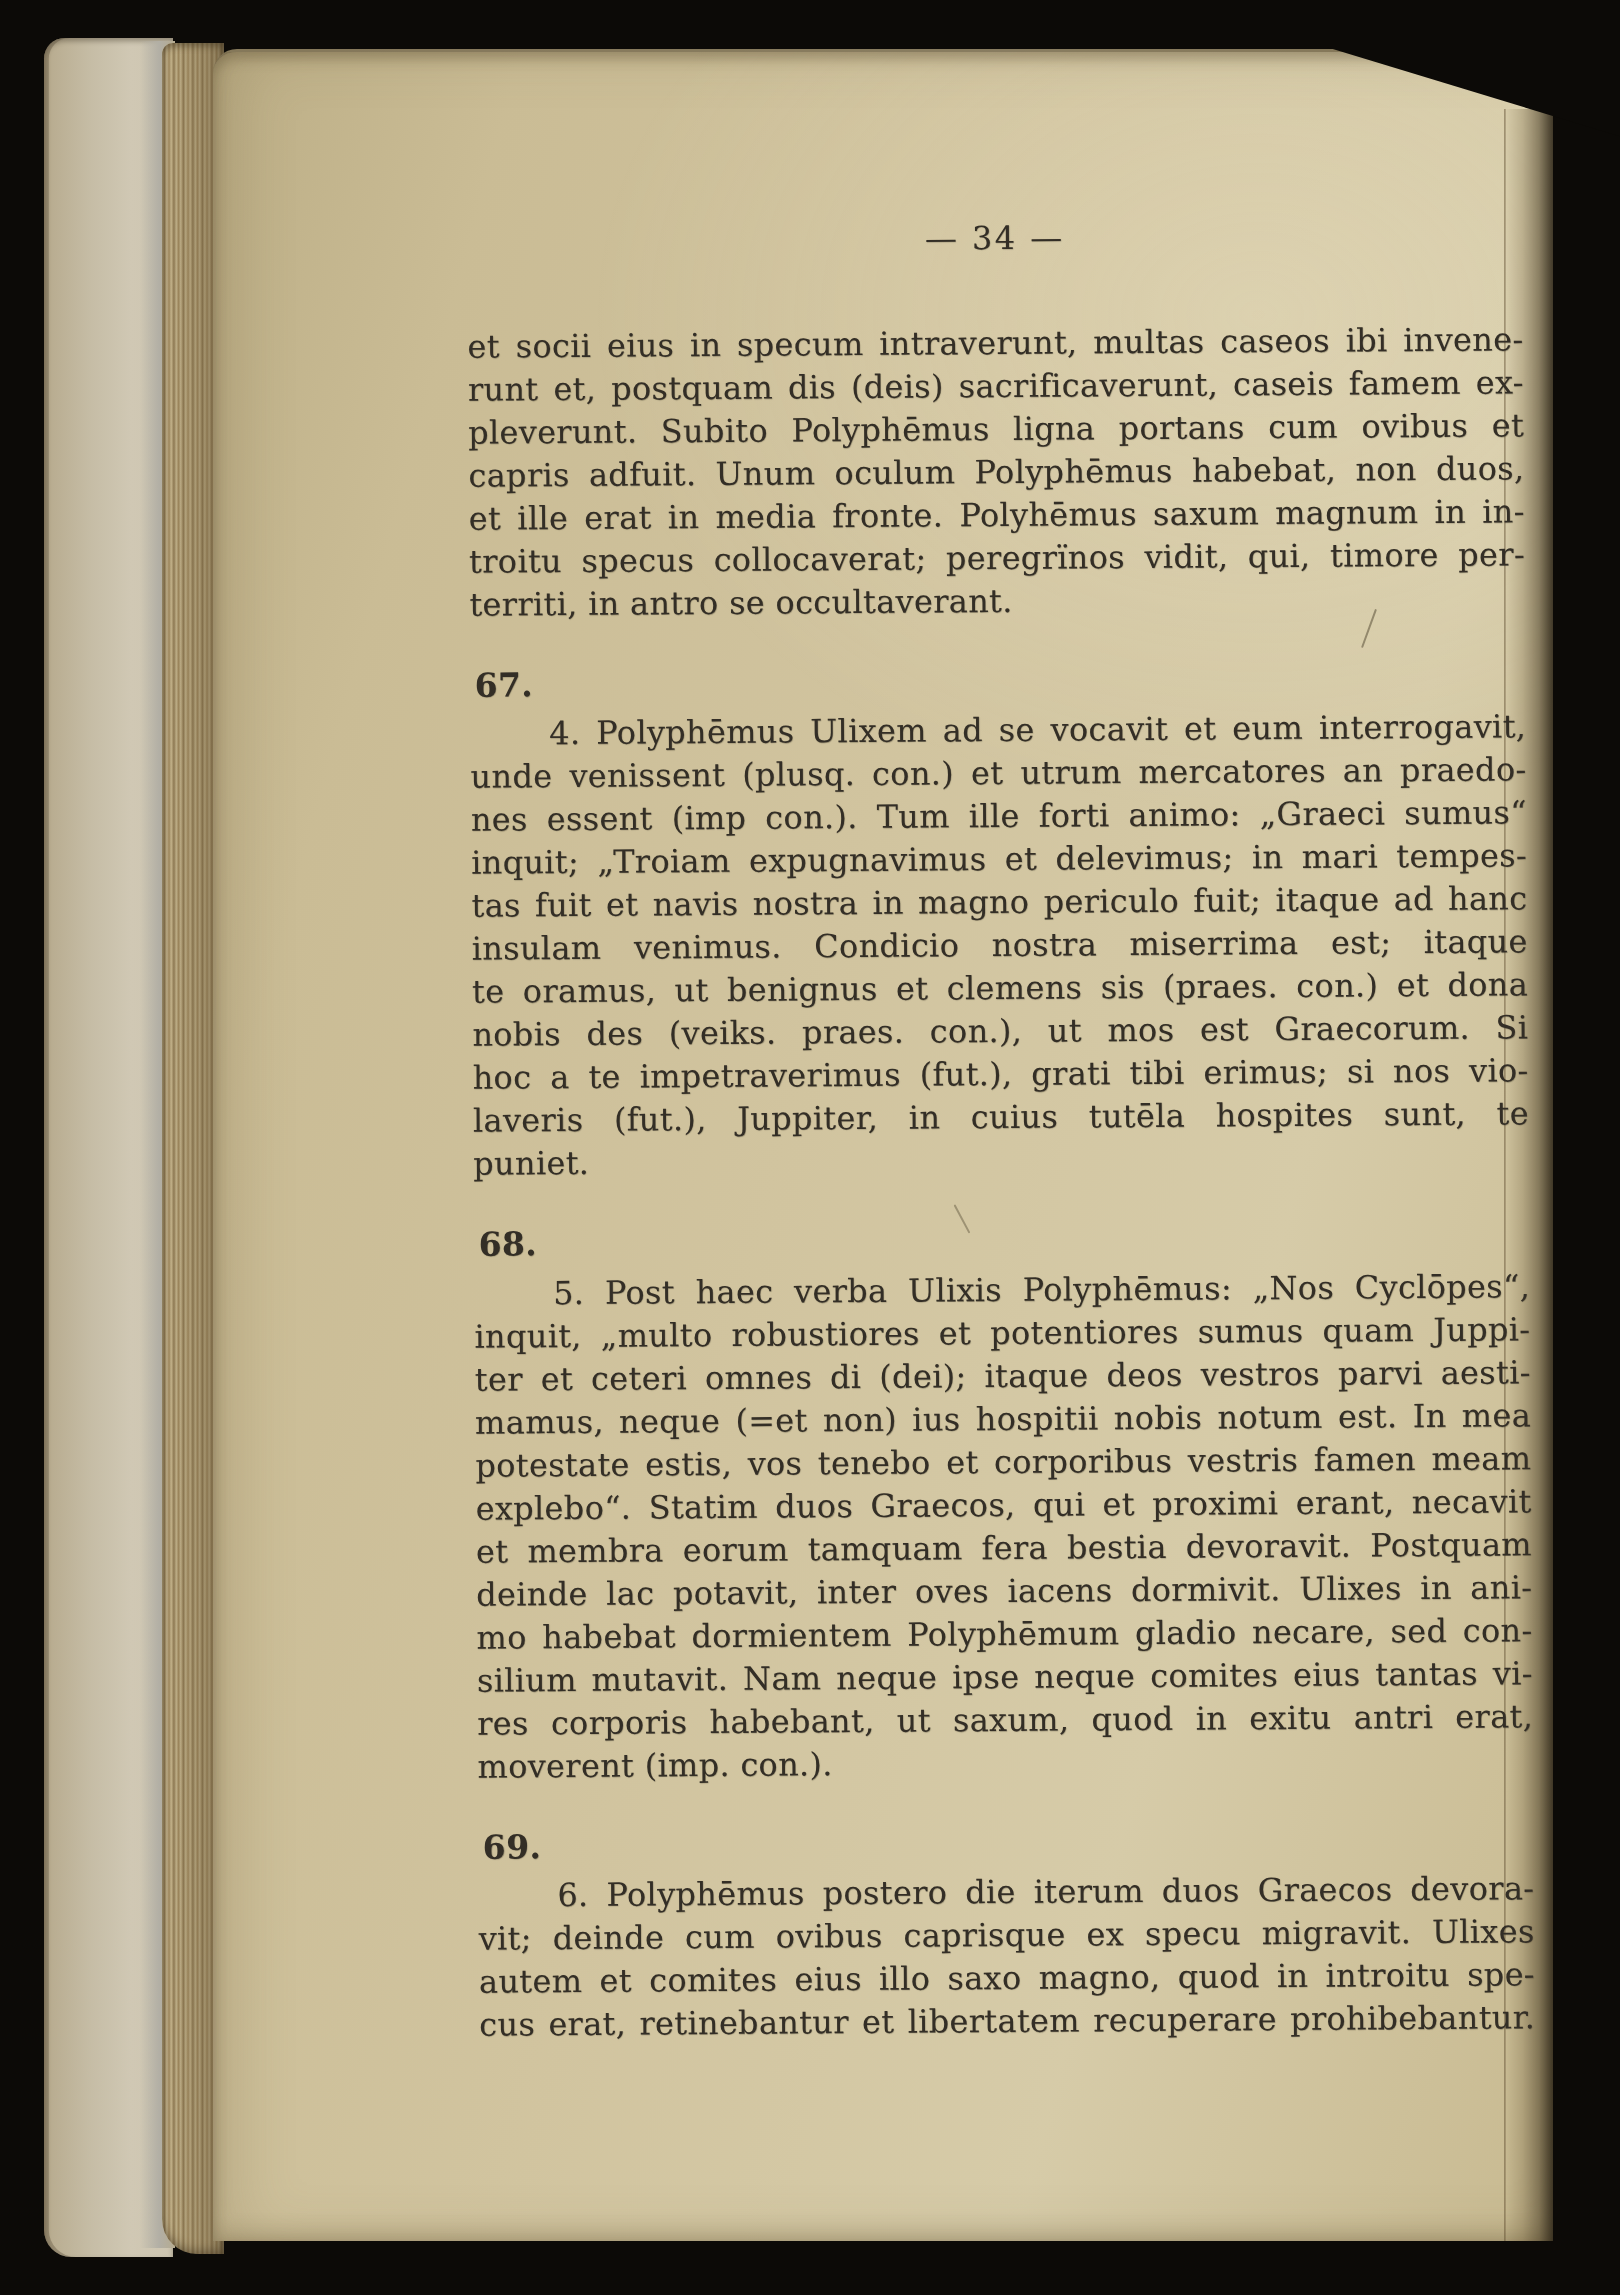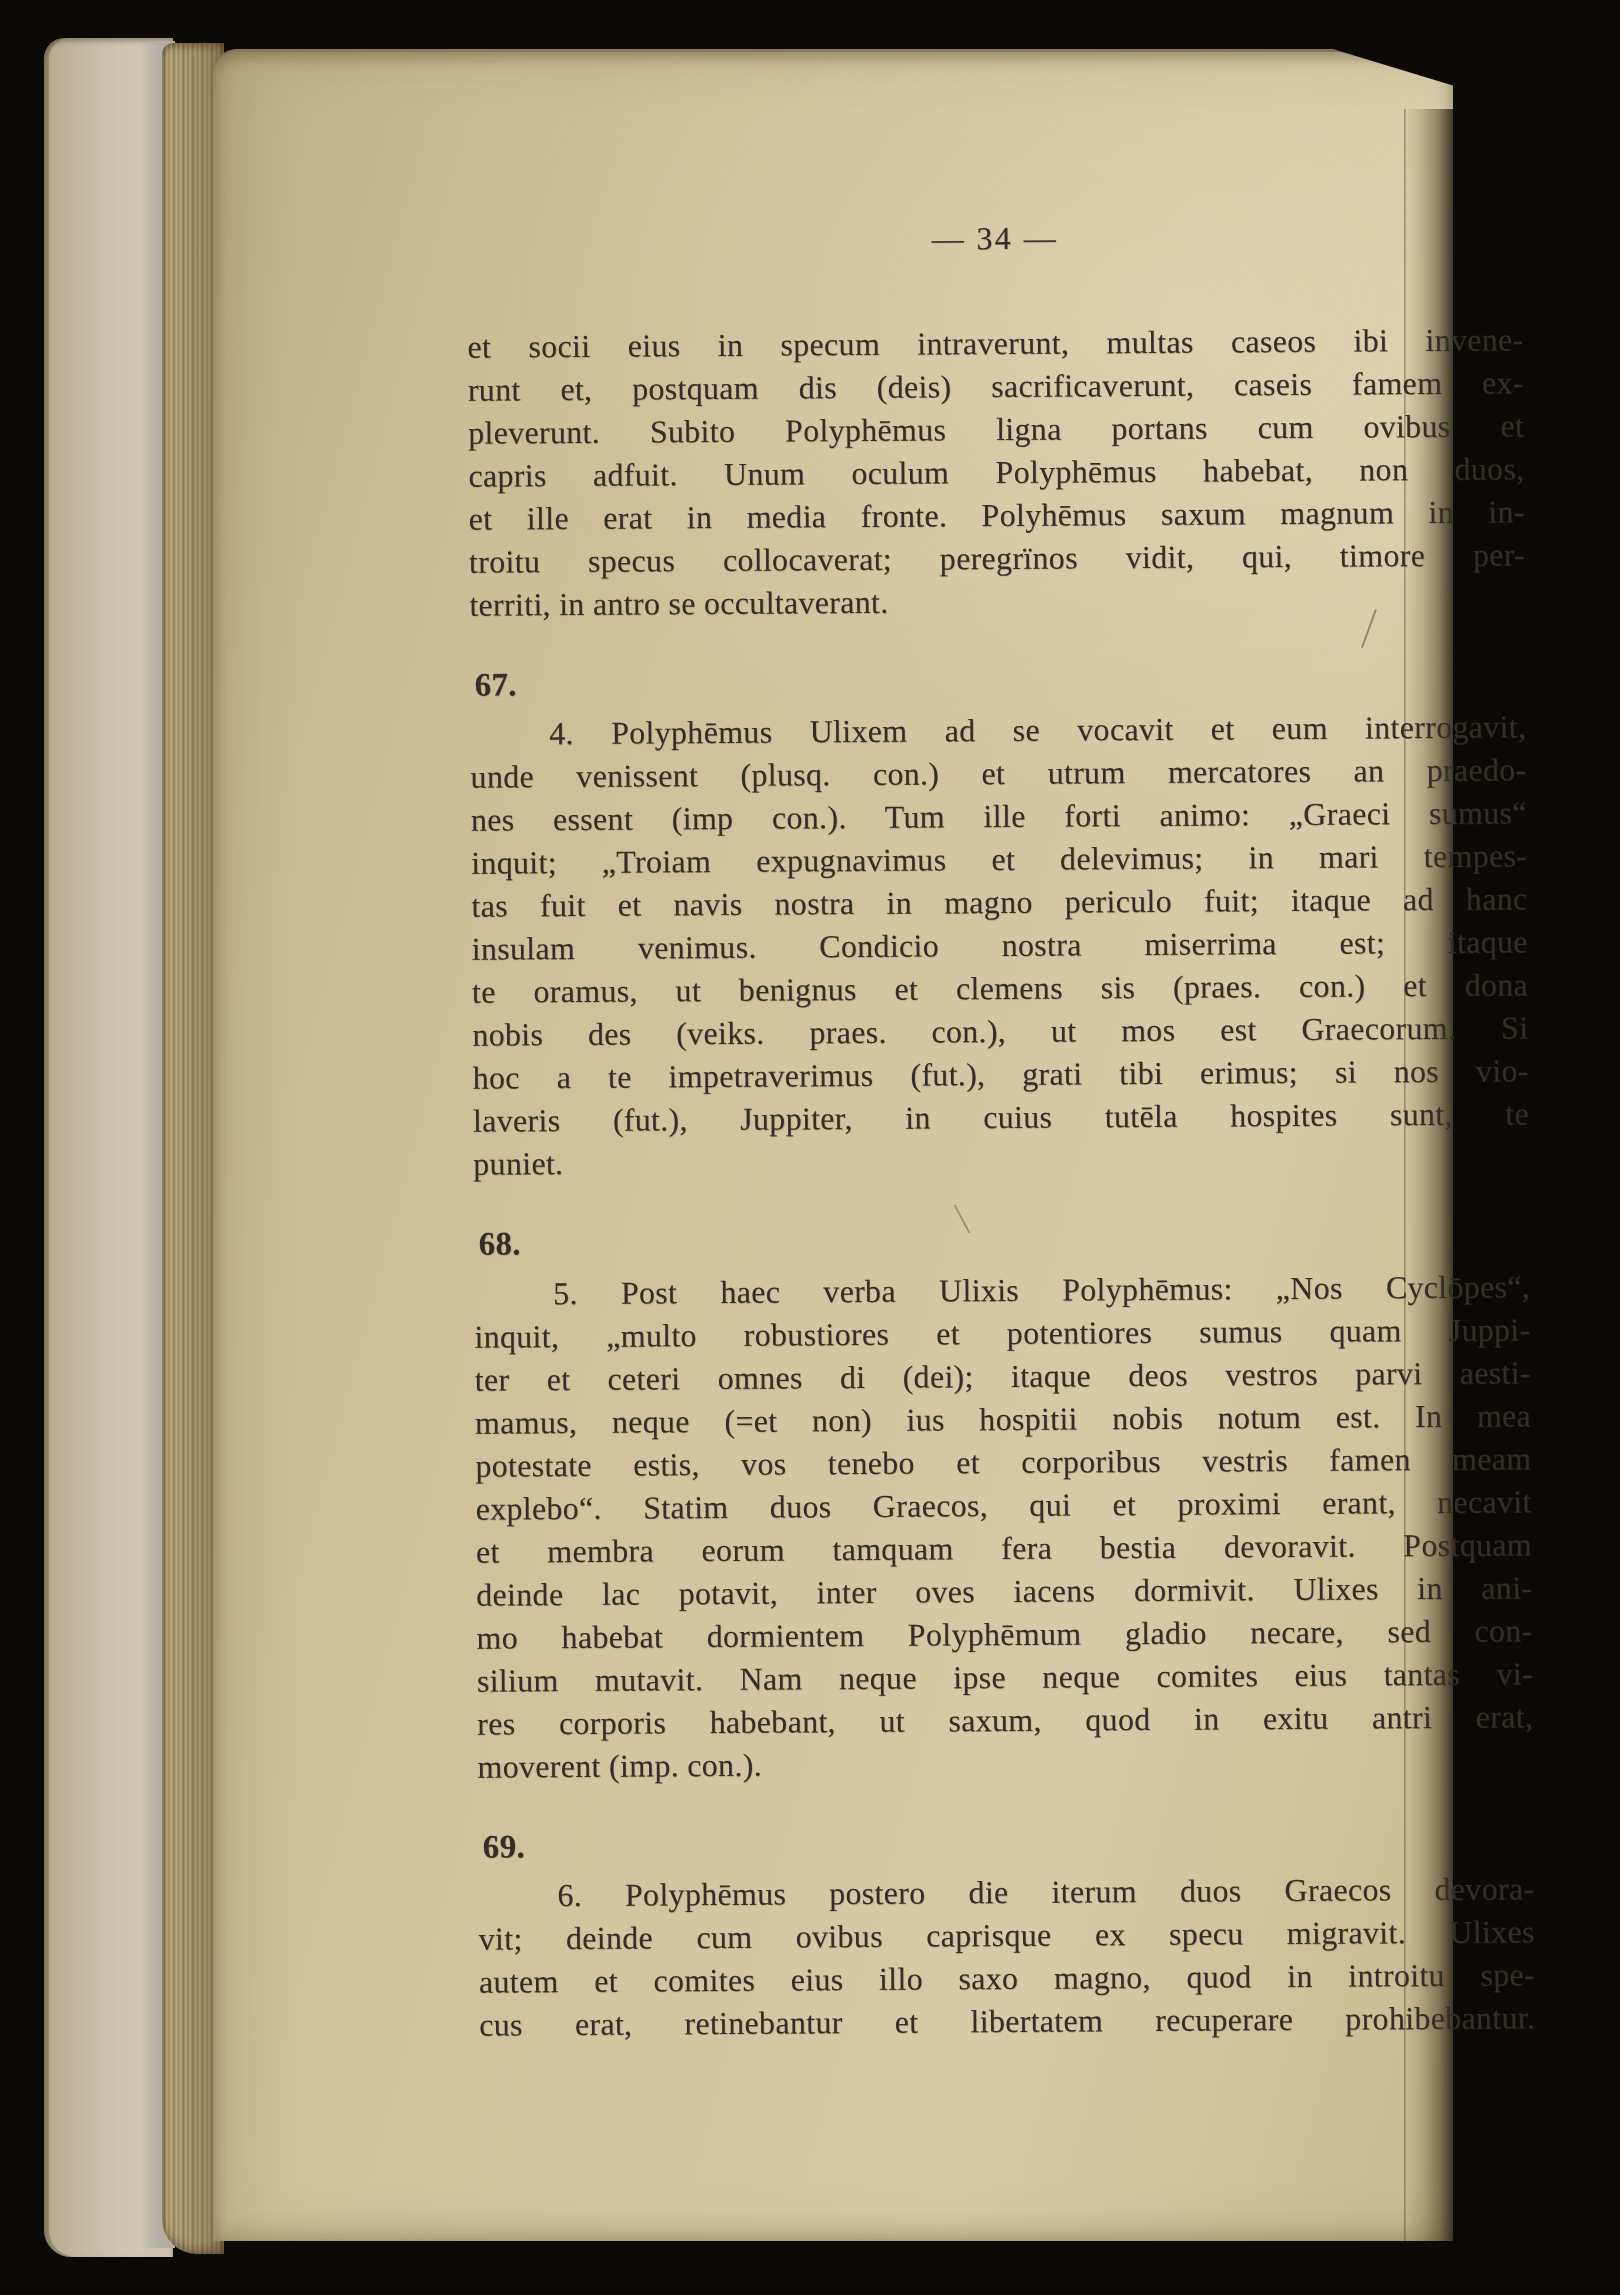--- a/index.html
+++ b/index.html
@@ -46,32 +46,31 @@
       linear-gradient(90deg, rgba(120,100,66,0) 0%, rgba(104,86,54,0.38) 70%, rgba(88,72,44,0.55) 100%),
       repeating-linear-gradient(90deg, #c6b58c 0px, #917c55 2.4px, #c9ba92 4.8px, #a28b60 7.1px, #cfc19b 9.5px);
     border-radius: 11px 0 0 35px;
     box-shadow: inset 0 4px 6.3px rgba(60,48,30,0.45), inset 0 -4.8px 8px rgba(60,48,30,0.4);
   }
   
   .page {
     position: absolute;
     left: 213px;
     top: 49px;
-    width: 1240px;
+    width: 1340px;
     height: 2189px;
     background:
       radial-gradient(ellipse 952px 714px at 78% 12%, rgba(255,248,224,0.20), rgba(255,248,224,0) 70%),
       linear-gradient(105deg, #bcae86 0%, #cabc95 16%, #d1c49f 45%, #d6cba8 72%, #c8ba91 100%);
     border-radius: 24px 1.6px 0 0;
     border-top: 3.2px solid rgba(72,60,36,0.55);
     box-shadow:
       inset 0 6.3px 12.7px rgba(84,70,42,0.35),
       inset 27px 0 56px rgba(118,100,64,0.22),
       inset 0 -8px 19px rgba(96,80,48,0.25);
-    font-family: Liberation Serif, serif;
   }
   
   .fold {
     position: absolute;
     top: 57px;
     right: 0;
     width: 49px;
     height: calc(100% - 57px);
     background: linear-gradient(90deg, rgba(0,0,0,0) 0%, rgba(95,78,46,0.25) 38%, rgba(62,50,28,0.5) 72%, rgba(34,27,15,0.78) 100%);
     box-shadow: inset 8px 0 0 -6.3px rgba(88,72,42,0.45);

